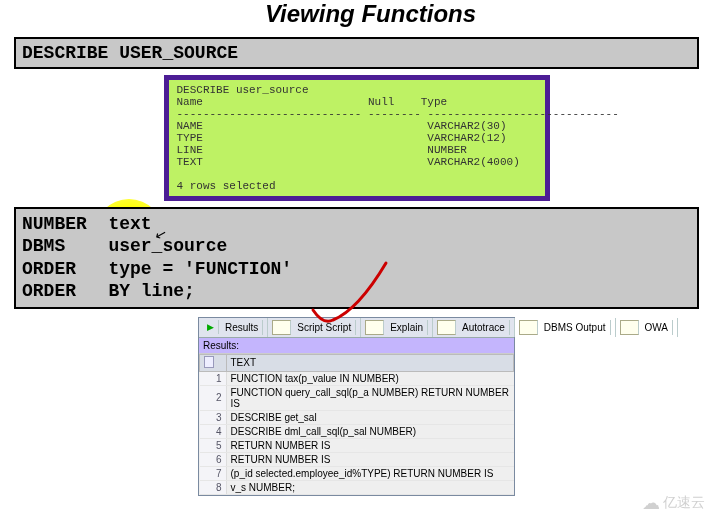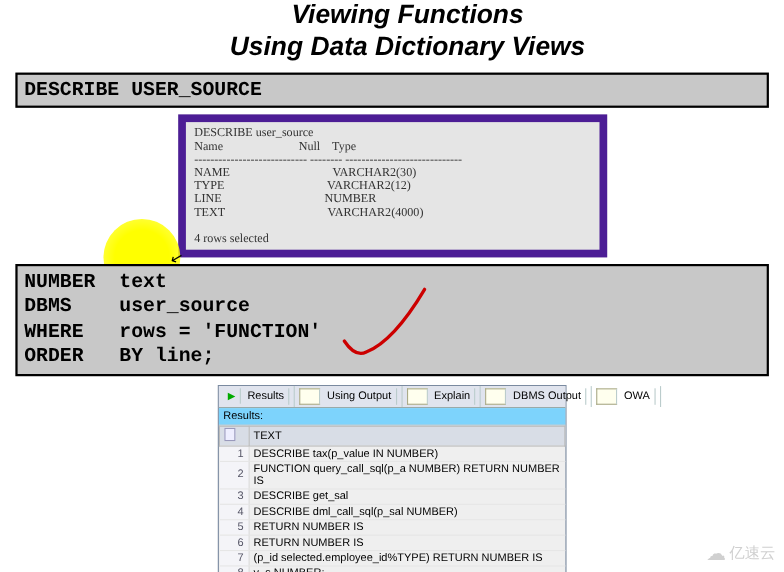--- a/index.html
+++ b/index.html
@@ -27,28 +27,28 @@
     font-family: "Courier New", monospace;
     font-weight: bold;
     font-size: 18px;
     padding: 4px 6px;
     white-space: pre;
     position: relative;
     z-index: 2;
   }
   .output-table {
     margin: 6px auto 0 auto;
-    border: 7px solid #4c1d95;
-    font-family: Liberation Serif, serif;
+    border: 5px solid #4c1d95;
+    font-family: Liberation Mono, monospace;
     font-size: 11px;
     padding: 4px 8px;
     white-space: pre;
     width: 360px;
     color: #333;
-    background: #e5e5e5;
+    background: #bef264;
   }
   .highlight-circle {
     position: absolute;
     left: 94px;
     top: 199px;
     width: 70px;
     height: 70px;
     background: radial-gradient(circle, #ffff00 50%, #ffff00d0 70%, #ffff0000 75%);
     border-radius: 50%;
     z-index: 1;
@@ -87,21 +87,21 @@
     border-right: 1px solid #bcc;
     display: flex;
     align-items: center;
     gap: 2px;
     white-space: nowrap;
   }
   .tri-green { color: #0a0; font-size: 9px; }
   .sq-icon { width: 9px; height: 9px; background: #ffe; border:1px solid #aa8; display:inline-block; }
   .results-header {
     padding: 2px 4px;
-    background: #7dd3fc;
+    background: #c4b5fd;
     border-bottom: 1px solid #ccc;
   }
   .results-grid {
     width: 100%;
     border-collapse: collapse;
     font-size: 10px;
   }
   .results-grid th {
     background: #d8dde6;
     border: 1px solid #bbb;
@@ -132,80 +132,83 @@
   }
   .watermark .cloud {
     font-size: 18px;
   }
 </style>
 </head>
 <body>
 
 <div class="title-block">
   <div>Viewing Functions</div>
-  <div>Using Data Dictionary Views</div>
 </div>
 
 <div class="code-box"><span>DESCRIBE USER_SOURCE</span></div>
 
 <div class="output-table"><span>DESCRIBE user_source</span>
 <span>Name</span>                         <span>Null</span>    <span>Type</span>
 <span>----------------------------</span> <span>--------</span> <span>-----------------------------</span>
 <span>NAME</span>                                  <span>VARCHAR2(30)</span>
 <span>TYPE</span>                                  <span>VARCHAR2(12)</span>
 <span>LINE</span>                                  <span>NUMBER</span>
 <span>TEXT</span>                                  <span>VARCHAR2(4000)</span>
 
 <span>4 rows selected</span></div>
 
 <div class="highlight-circle"></div>
 <div class="pointer-arrow">↙</div>
 
 <div class="code-box" style="margin-top:6px; line-height:1.25; position:relative;"><span>NUMBER  text</span>
 <span>DBMS    user_source</span>
-<span>WHERE   rows = 'FUNCTION'</span>
+<span>ORDER   type = 'FUNCTION'</span>
 <span>ORDER   BY line;</span></div>
 
 <svg class="checkmark-svg" width="100" height="80">
   <path d="M 15 55 Q 25 70 35 65 Q 60 55 88 8" stroke="#cc0000" stroke-width="3" fill="none" stroke-linecap="round"></path>
 </svg>
 
 <div class="results-panel">
   <div class="results-tabs">
     <span>
         <span class="tri-green">▶</span>
         <span>Results</span>
       </span>
     <span>
         <span class="sq-icon"></span>
-        <span>Using Output</span>
+        <span>Script Script</span>
       </span>
     <span>
         <span class="sq-icon"></span>
         <span>Explain</span>
+      </span>
+    <span>
+        <span class="sq-icon"></span>
+        <span>Autotrace</span>
       </span>
     <span>
         <span class="sq-icon"></span>
         <span>DBMS Output</span>
       </span>
     <span>
         <span class="sq-icon"></span>
         <span>OWA</span>
       </span>
   </div>
   <div class="results-header">Results:</div>
   <table class="results-grid">
     <tbody>
         <tr>
       <th><span style="display:inline-block;width:8px;height:10px;background:#eef;border:1px solid #99b;"></span></th>
       <th>TEXT</th>
     </tr>
     <tr>
           <td class="num">1</td>
-          <td>DESCRIBE tax(p_value IN NUMBER)</td>
+          <td>FUNCTION tax(p_value IN NUMBER)</td>
         </tr>
     <tr>
           <td class="num">2</td>
           <td>FUNCTION query_call_sql(p_a NUMBER) RETURN NUMBER IS</td>
         </tr>
     <tr>
           <td class="num">3</td>
           <td>DESCRIBE get_sal</td>
         </tr>
     <tr>

